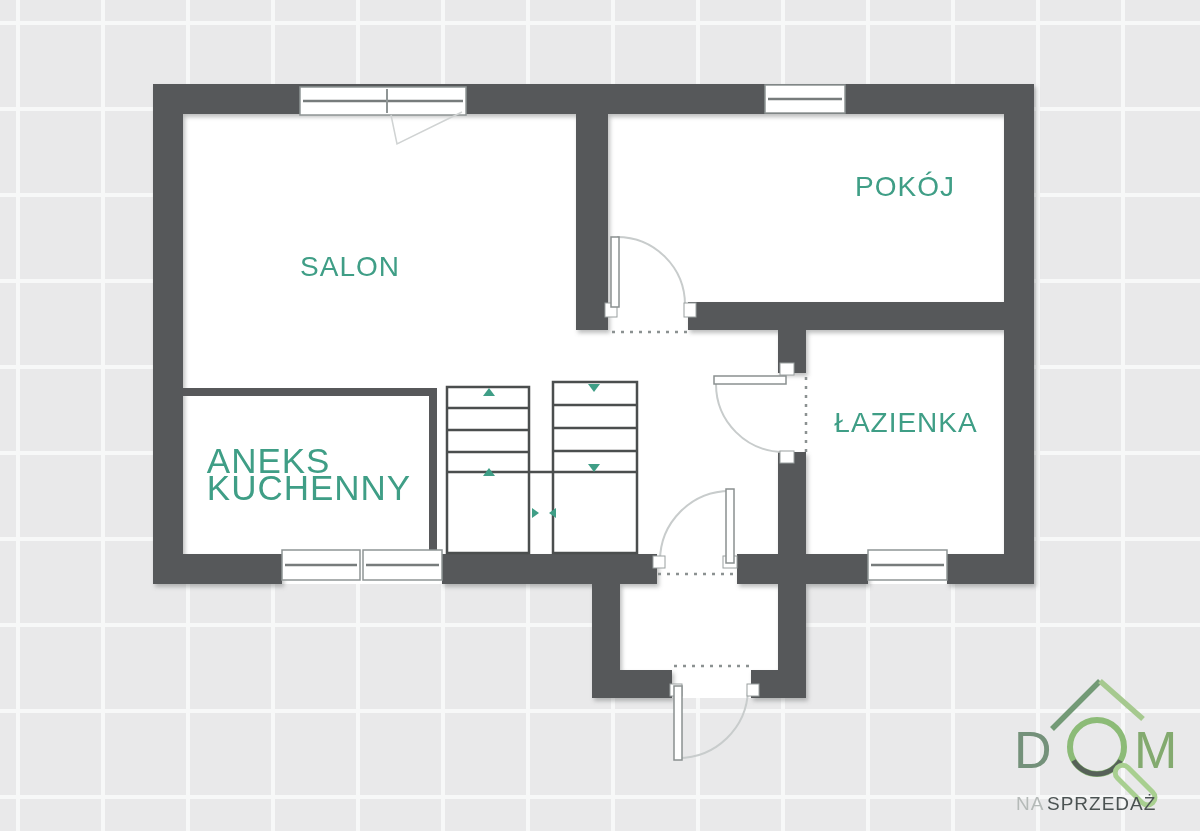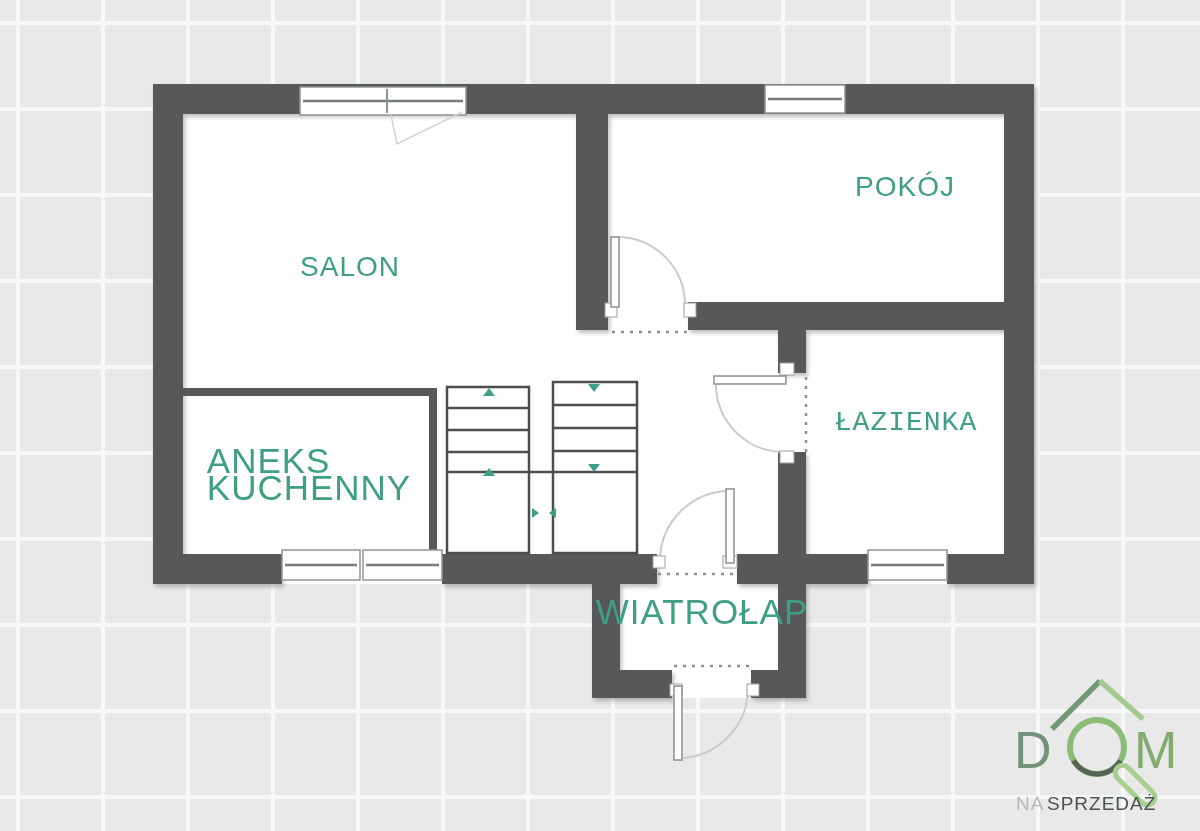--- a/index.html
+++ b/index.html
@@ -147,26 +147,25 @@
       <path d="M 678 758 A 70 70 0 0 0 748 690" fill="none" stroke="#c8cccc" stroke-width="2"></path>
       <rect x="670" y="684" width="12" height="12" fill="#ffffff" stroke="#9aa0a0" stroke-width="1"></rect>
       <rect x="747" y="684" width="12" height="12" fill="#ffffff" stroke="#9aa0a0" stroke-width="1"></rect>
       <rect x="674" y="686" width="8" height="74" fill="#ffffff" stroke="#8a9090" stroke-width="1.5"></rect>
       <line x1="674" y1="666" x2="749" y2="666" stroke="#8b9191" stroke-width="2.5" stroke-dasharray="3 6"></line>
     </g>
   </svg>
 
   <div class="room-label" style="left:350px;top:238px;margin-top:28px;">SALON</div>
   <div class="room-label" style="left:905px;top:186px;">POKÓJ</div>
-  <div class="room-label" style="left:906px;top:422px;font-family:Liberation Mono, monospace;">ŁAZIENKA</div>
+  <div class="room-label" style="left:906px;top:422px;">ŁAZIENKA</div>
   <div class="room-label small" style="left:309px;top:474px;">
     <div>ANEKS</div>
     <div>KUCHENNY</div>
   </div>
-  <div class="room-label small" style="left:702px;top:611px;">WIATROŁAP</div>
 
   <div class="logo">
     <svg width="200" height="159" viewBox="0 0 200 159">
 
       <g>
         <line x1="52" y1="57" x2="100" y2="9" stroke="#739a76" stroke-width="5.5"></line>
         <line x1="100" y1="9" x2="143" y2="47" stroke="#a6c98f" stroke-width="5.5"></line>
       </g>
 
       <text class="big" x="14" y="96" fill="#74917a">D</text>

